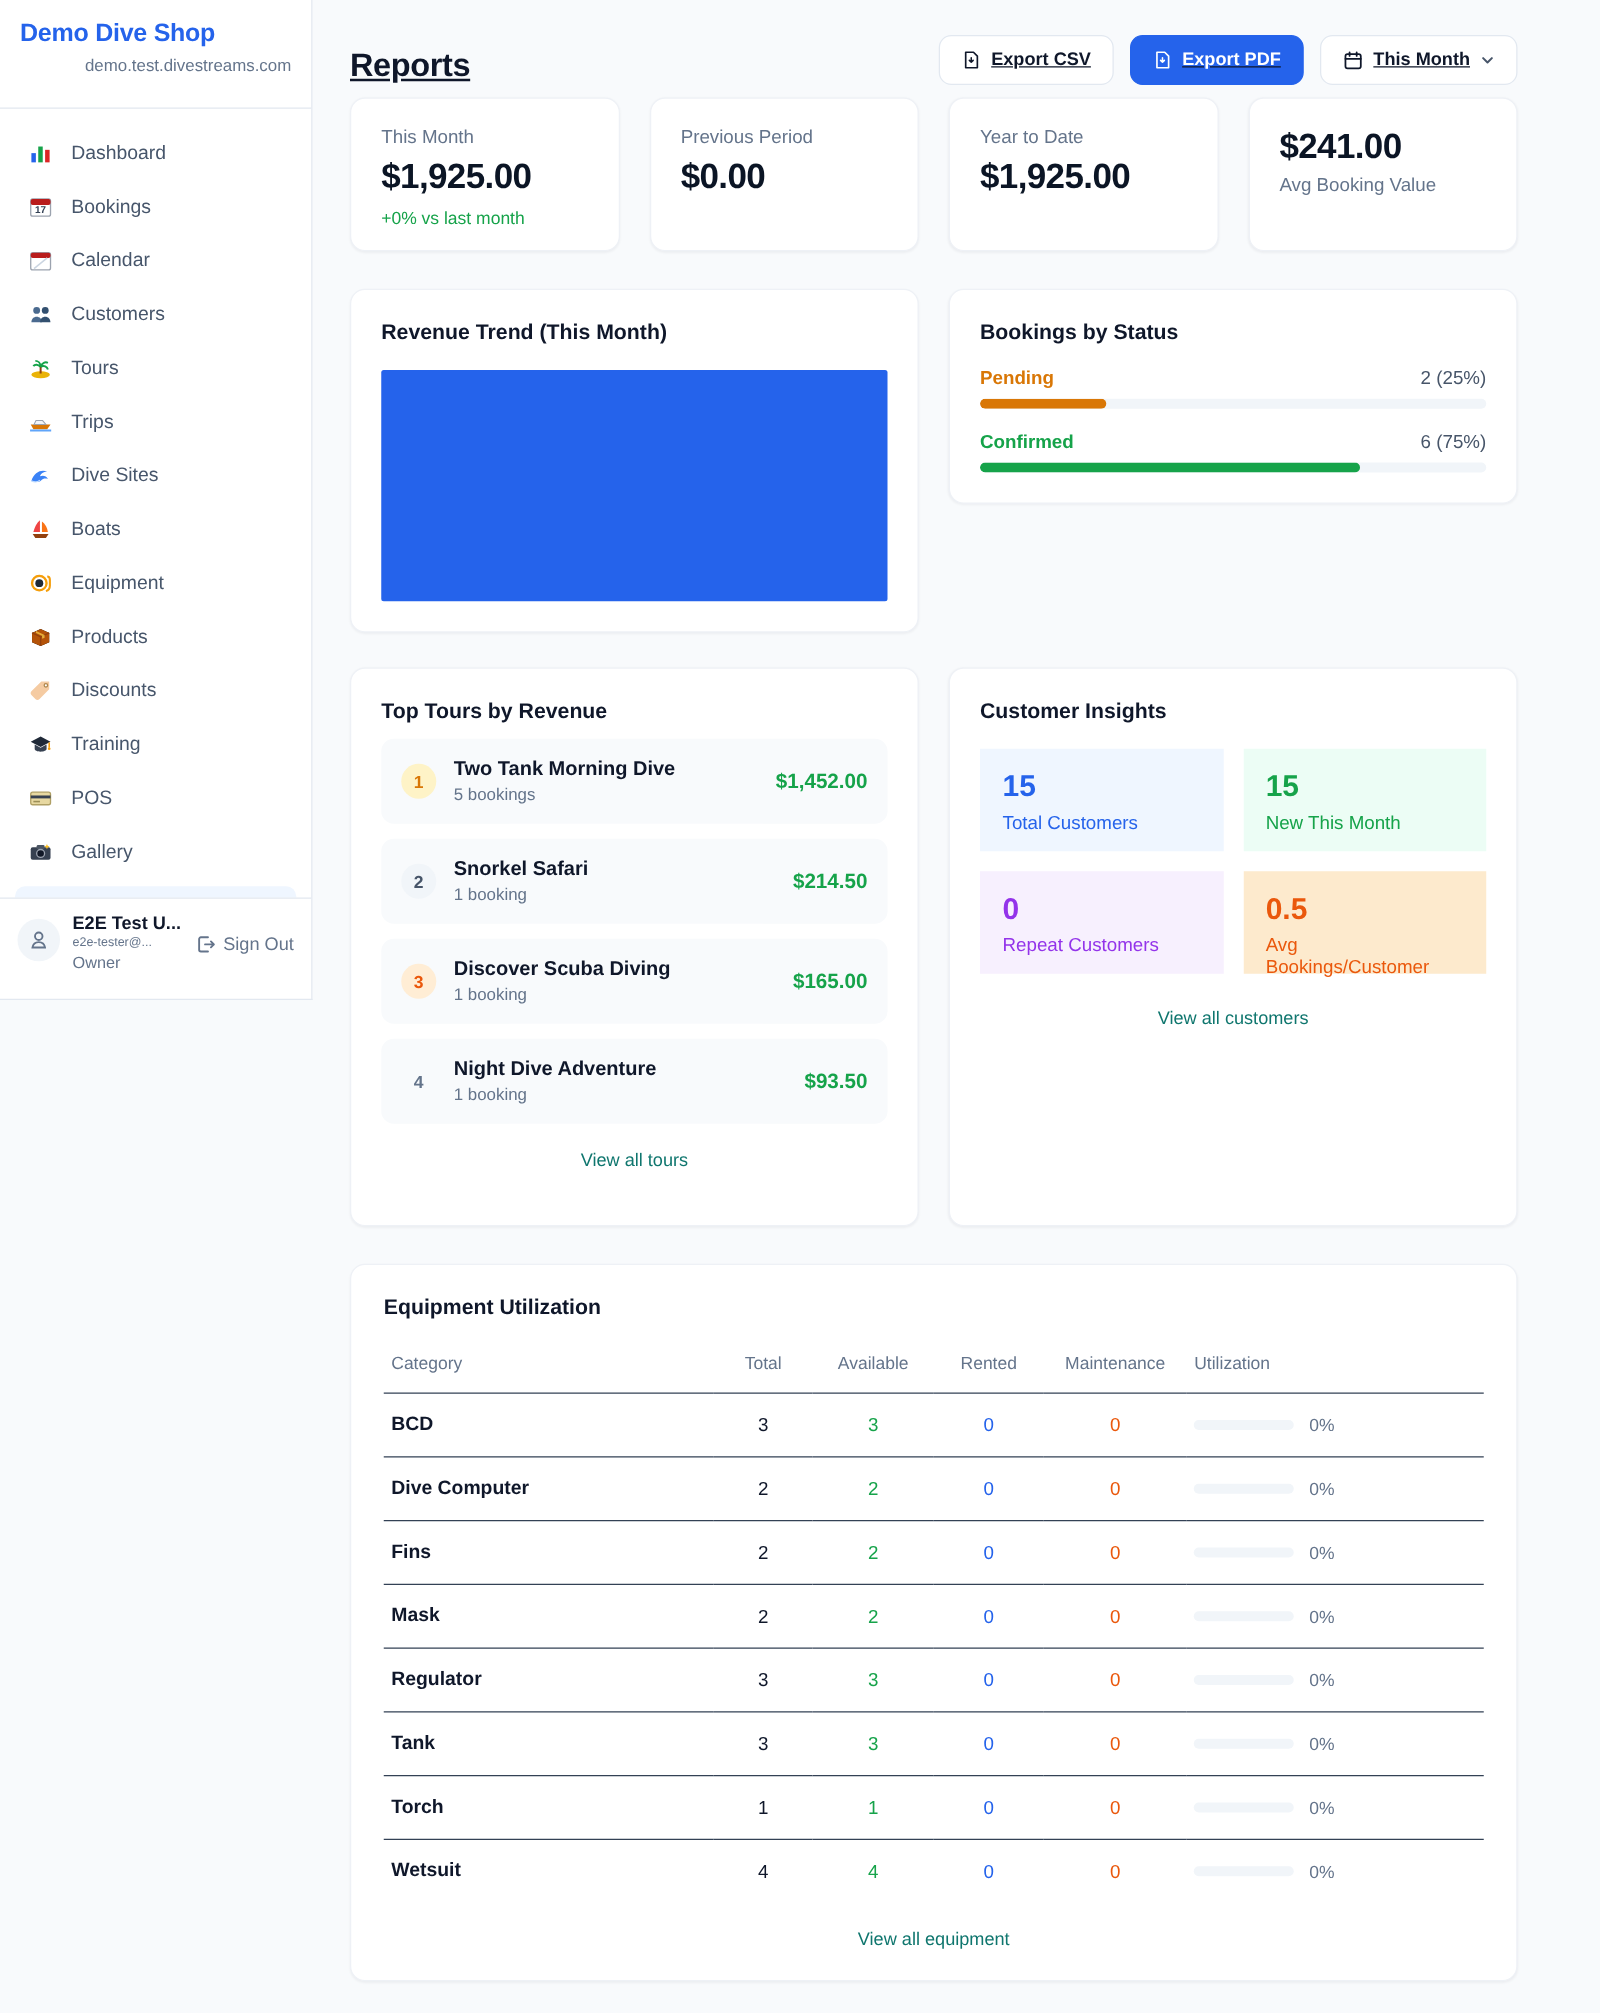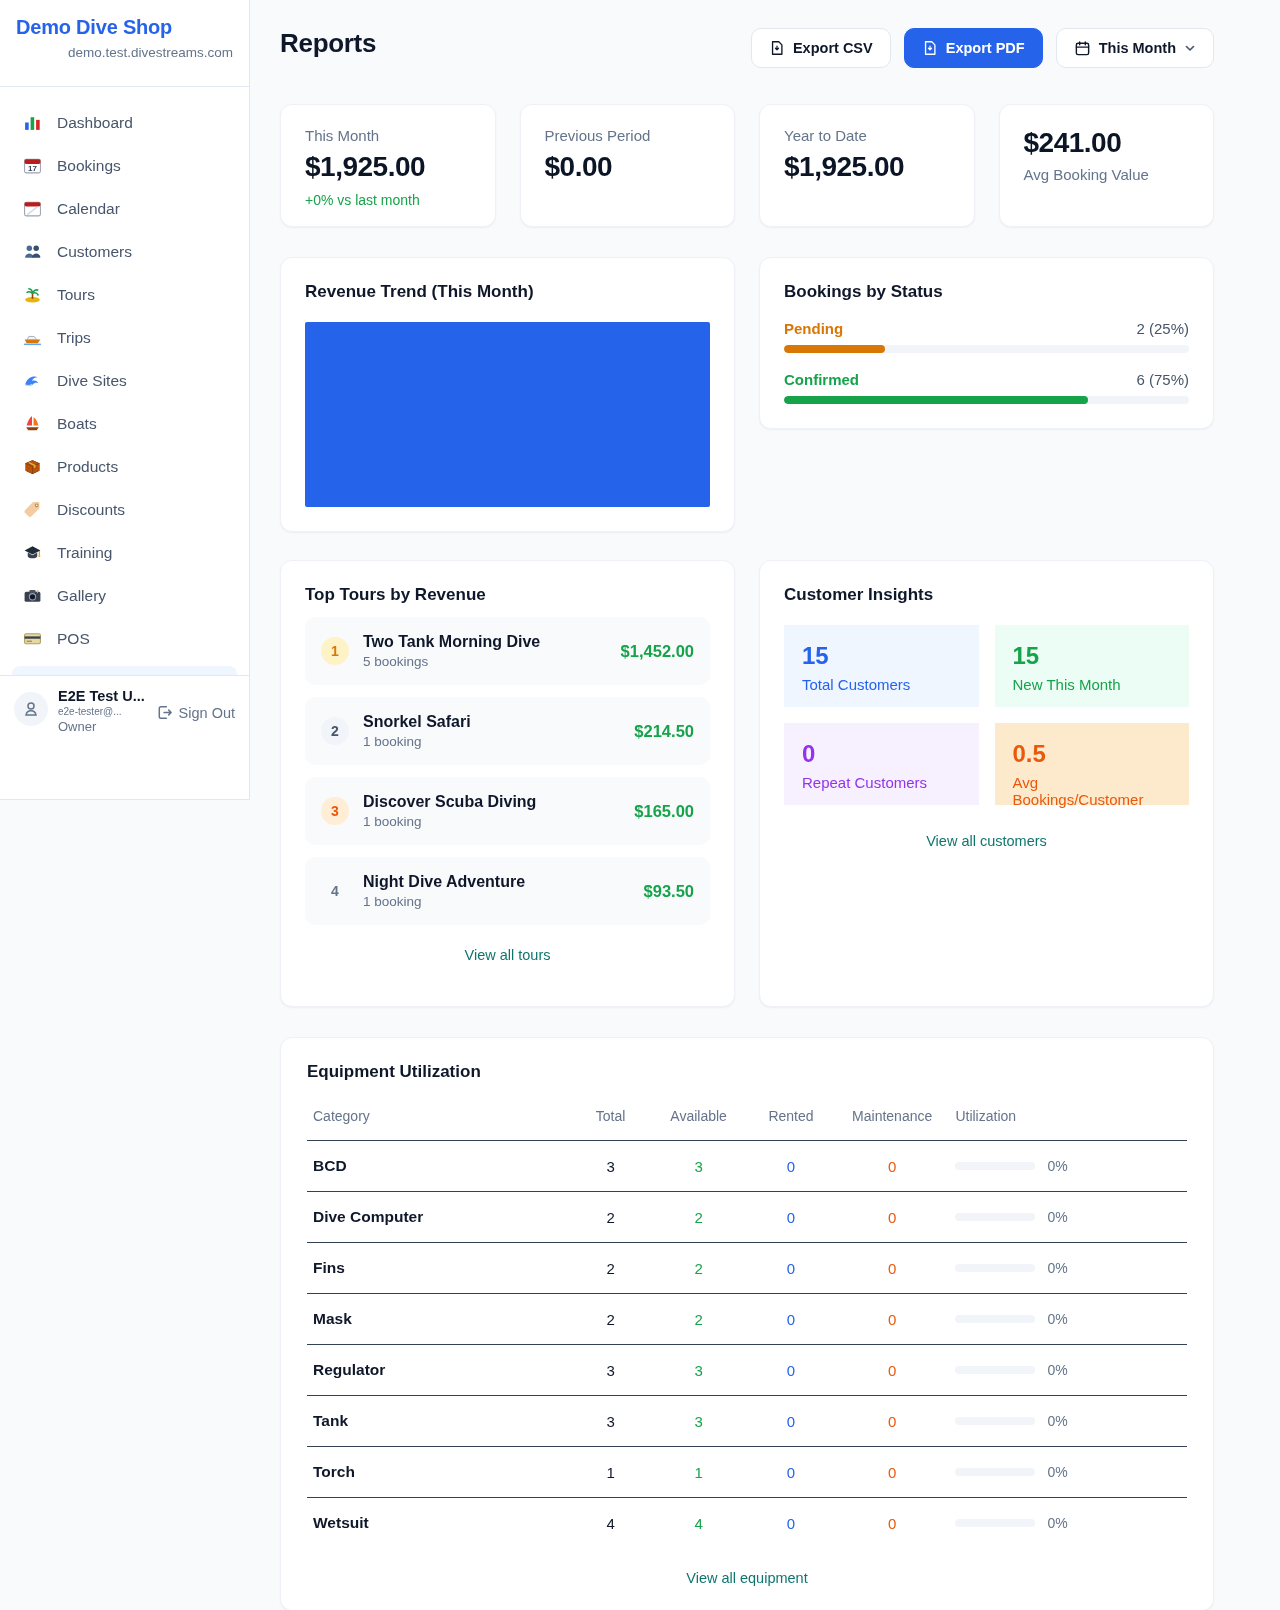--- a/index.html
+++ b/index.html
@@ -44,21 +44,21 @@
   }
   .user-meta { min-width:0; }
   .user-name { font-size:14.5px; font-weight:700; color:#0f172a; white-space:nowrap; }
   .user-email { font-size:10px; color:#64748b; margin-top:2px; white-space:nowrap; }
   .user-role { font-size:13px; color:#64748b; margin-top:2px; }
   .signout { margin-left:auto; display:flex; align-items:center; gap:6px; color:#64748b;
     font-size:14.5px; cursor:pointer; margin-top:16px; white-space:nowrap; }
 
   
   .main { position:absolute; left:250px; top:0; width:1030px; padding:28px 66px 0 30px; }
-  .page-header { display:flex; align-items:flex-start; justify-content:space-between; margin-bottom:36px; }
+  .page-header { display:flex; align-items:flex-end; justify-content:space-between; margin-bottom:10px;text-decoration:underline; }
   .page-title { font-size:26px; font-weight:700; letter-spacing:-0.3px; }
   .header-actions { display:flex; gap:13px; }
   .btn {
     display:flex; align-items:center; gap:8px;
     font-size:14.5px; font-weight:600;
     border-radius:10px; padding:0 17px; height:40px;
     cursor:pointer; border:1px solid #e2e8f0; background:#fff; color:#0f172a;
   }
   .btn.primary { background:#2563eb; border-color:#2563eb; color:#fff; }
   .btn svg { flex:0 0 auto; }
@@ -236,20 +236,30 @@
             <path d="M8.5 2v9H3.5C4.5 7 6 4 8.5 2z" fill="#ef4444"></path>
             <path d="M10 3v8h4.5C14 7.5 12.5 4.8 10 3z" fill="#f97316"></path>
             <path d="M3 12.5h12l-2 3H5z" fill="#92400e"></path>
           </svg>
         </span>
       <span class="nav-label">Boats</span>
     </li>
     <li>
       <span class="nav-ic">
           <svg viewBox="0 0 18 18">
+            <circle cx="8" cy="9" r="5.5" fill="none" stroke="#f59e0b" stroke-width="1.8"></circle>
+            <circle cx="8" cy="9" r="3" fill="#1f2937"></circle>
+            <path d="M14 4c1.5 0 2 1 2 2.5V11c0 2-1 3.5-3 4" stroke="#f59e0b" stroke-width="1.6" fill="none"></path>
+          </svg>
+        </span>
+      <span class="nav-label">Equipment</span>
+    </li>
+    <li>
+      <span class="nav-ic">
+          <svg viewBox="0 0 18 18">
             <path d="M2.5 6L9 3l6.5 3v7L9 16l-6.5-3z" fill="#b break45309"></path>
             <path d="M2.5 6L9 3l6.5 3v7L9 16l-6.5-3z" fill="#b45309"></path>
             <path d="M2.5 6L9 9l6.5-3" stroke="#92400e" stroke-width="1" fill="none"></path>
             <path d="M9 9v7" stroke="#92400e" stroke-width="1"></path>
             <path d="M5.5 4.6l6.5 3v2l-1.8 0.8-0.2-2.2L5.5 6z" fill="#fcd34d" opacity="0.7"></path>
           </svg>
         </span>
       <span class="nav-label">Products</span>
     </li>
     <li>
@@ -268,37 +278,37 @@
             <path d="M4.5 9v3.5c0 1 2 2 4.5 2s4.5-1 4.5-2V9L9 11.5z" fill="#374151"></path>
             <path d="M15.5 7.5v4" stroke="#f59e0b" stroke-width="1.2"></path>
             <circle cx="15.5" cy="12.3" r="1" fill="#f59e0b"></circle>
           </svg>
         </span>
       <span class="nav-label">Training</span>
     </li>
     <li>
       <span class="nav-ic">
           <svg viewBox="0 0 18 18">
+            <rect x="1.5" y="4.5" width="15" height="9.5" rx="1.5" fill="#e7d8a1" stroke="#b0a065"></rect>
+            <rect x="1.5" y="7" width="15" height="2.2" fill="#374151"></rect>
+            <rect x="3.5" y="11" width="5" height="1.2" fill="#9c8f58"></rect>
+          </svg>
+        </span>
+      <span class="nav-label">POS</span>
+    </li>
+    <li>
+      <span class="nav-ic">
+          <svg viewBox="0 0 18 18">
             <rect x="1.5" y="5.5" width="15" height="9.5" rx="1.5" fill="#374151"></rect>
             <rect x="6" y="3.8" width="6" height="3" rx="1" fill="#4b5563"></rect>
             <circle cx="9" cy="10.2" r="3" fill="#111827" stroke="#9ca3af"></circle>
             <path d="M13.8 3l0.6 1.4L15.8 5l-1.4 0.6L13.8 7l-0.6-1.4L11.8 5l1.4-0.6z" fill="#fbbf24"></path>
           </svg>
         </span>
       <span class="nav-label">Gallery</span>
-    </li>
-    <li>
-      <span class="nav-ic">
-          <svg viewBox="0 0 18 18">
-            <rect x="1.5" y="4.5" width="15" height="9.5" rx="1.5" fill="#e7d8a1" stroke="#b0a065"></rect>
-            <rect x="1.5" y="7" width="15" height="2.2" fill="#374151"></rect>
-            <rect x="3.5" y="11" width="5" height="1.2" fill="#9c8f58"></rect>
-          </svg>
-        </span>
-      <span class="nav-label">POS</span>
     </li>
   </ul>
   <div class="active-peek"></div>
   <div class="user-footer">
     <div class="avatar">
       <svg width="18" height="18" viewBox="0 0 18 18">
           <circle cx="9" cy="6" r="3" fill="none" stroke="#64748b" stroke-width="1.5"></circle>
           <path d="M4 15c0.5-3 2.5-4.3 5-4.3s4.5 1.3 5 4.3z" fill="none" stroke="#64748b" stroke-width="1.5"></path>
         </svg>
     </div>

